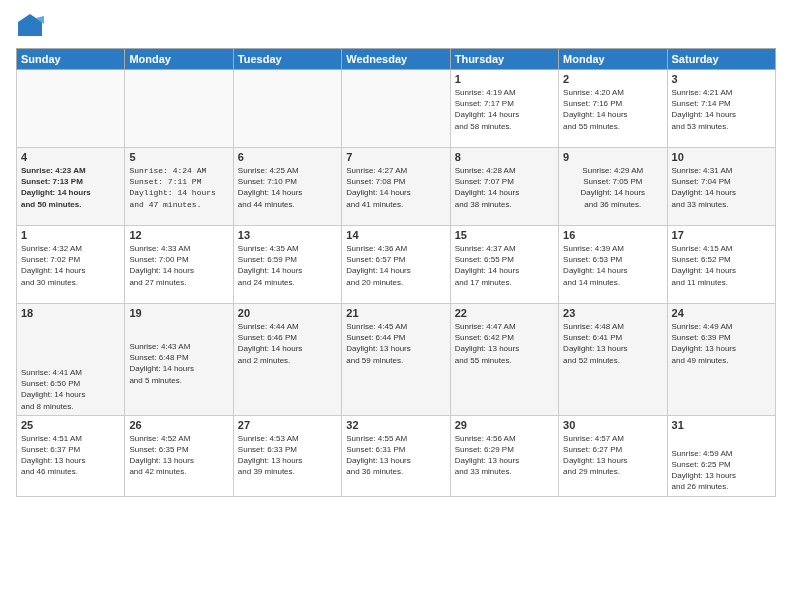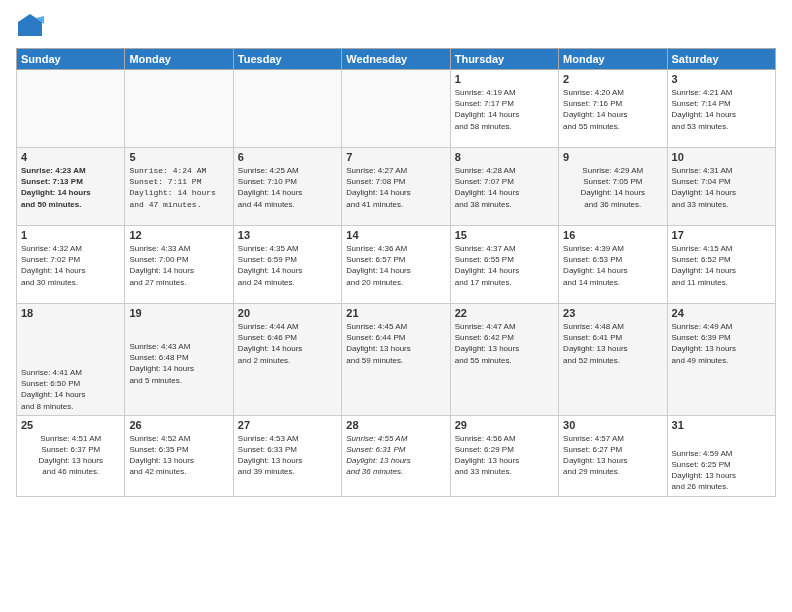--- a/index.html
+++ b/index.html
@@ -309,42 +309,42 @@
             <span class="day-num">24</span>
             <div class="day-info" style="white-space: pre-line;">Sunrise: 4:49 AM
 Sunset: 6:39 PM
 Daylight: 13 hours
 and 49 minutes.</div>
           </td>
         </tr>
         <tr>
           <td>
             <span class="day-num">25</span>
-            <div class="day-info" style="white-space: pre-line; text-align: center;">Sunrise: 4:51 AM
+            <div class="day-info" style="white-space: pre-line;">Sunrise: 4:51 AM
 Sunset: 6:37 PM
 Daylight: 13 hours
 and 46 minutes.</div>
           </td>
           <td>
             <span class="day-num">26</span>
             <div class="day-info" style="white-space: pre-line;">Sunrise: 4:52 AM
 Sunset: 6:35 PM
 Daylight: 13 hours
 and 42 minutes.</div>
           </td>
           <td>
             <span class="day-num">27</span>
             <div class="day-info" style="white-space: pre-line;">Sunrise: 4:53 AM
 Sunset: 6:33 PM
 Daylight: 13 hours
 and 39 minutes.</div>
           </td>
           <td>
-            <span class="day-num">28</span>
-            <div class="day-info" style="white-space: pre-line; font-style: italic;">Sunrise: 4:55 AM
+            <span class="day-num">32</span>
+            <div class="day-info" style="white-space: pre-line;">Sunrise: 4:55 AM
 Sunset: 6:31 PM
 Daylight: 13 hours
 and 36 minutes.</div>
           </td>
           <td>
             <span class="day-num">29</span>
             <div class="day-info" style="white-space: pre-line;">Sunrise: 4:56 AM
 Sunset: 6:29 PM
 Daylight: 13 hours
 and 33 minutes.</div>

